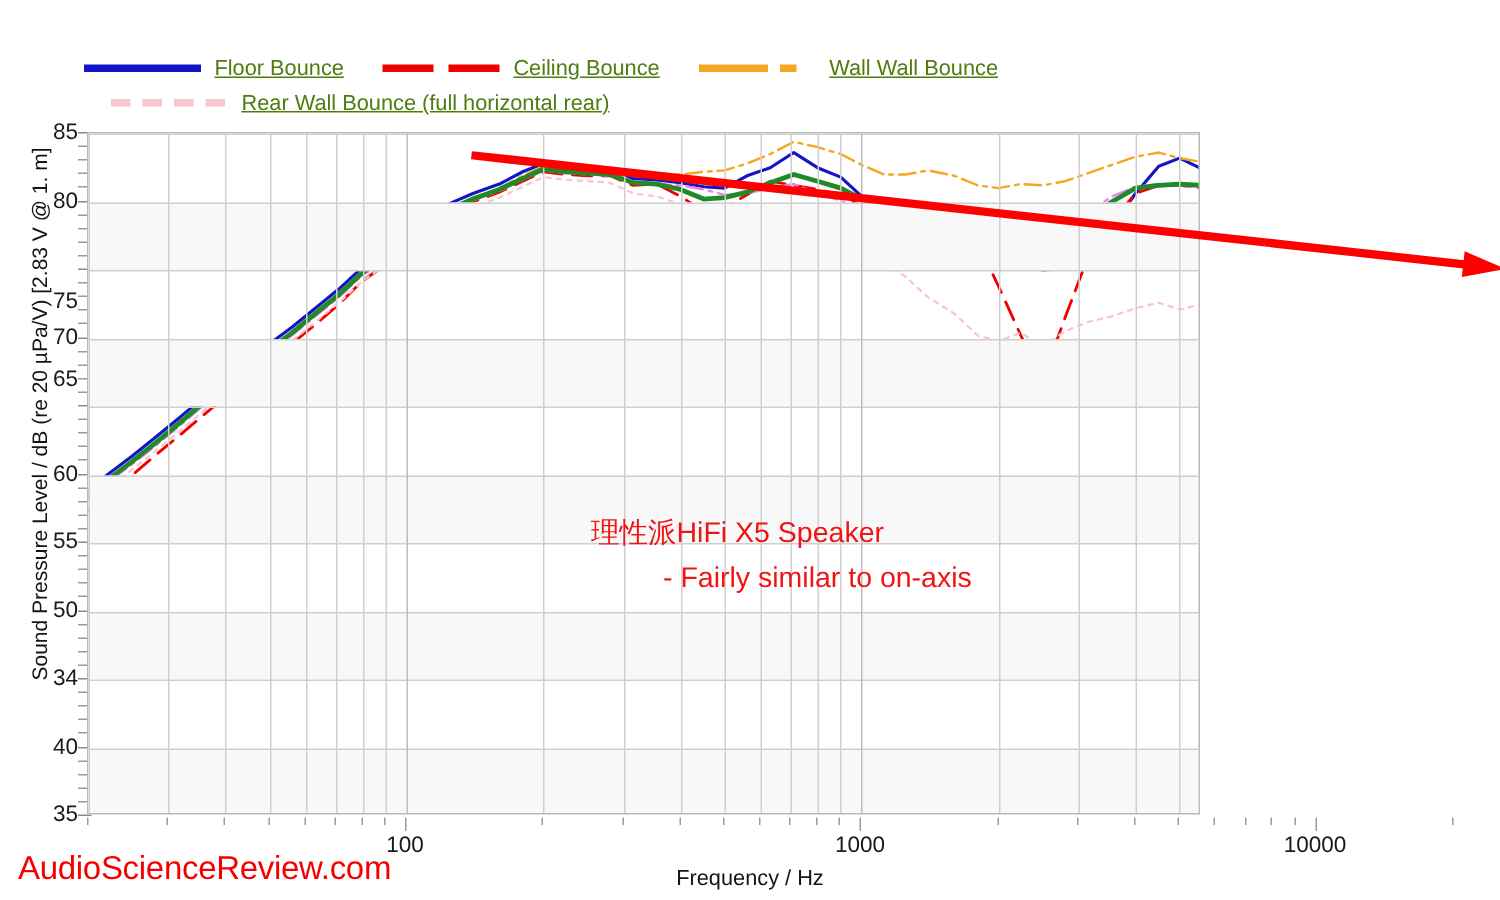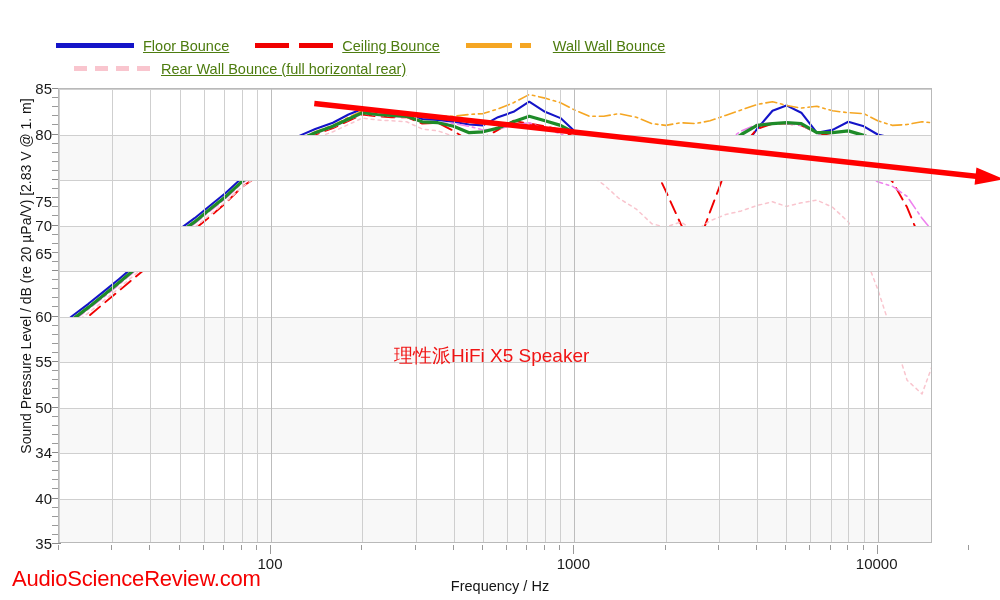--- a/index.html
+++ b/index.html
@@ -52,21 +52,21 @@
   }
   .legend-label {
     font-size: 14.5px;
     color: #4d7c0f;
     text-decoration: underline;
   }
   
   #plot-frame {
     position: absolute;
     left: 58px; top: 88px;
-    width: 874px; height: 455px;
+    width: 742px; height: 455px;
     border: 1px solid #b9b9b9;
     background: #ffffff;
     overflow: hidden;
   }
   .band { position: absolute; left: 0; width: 100%; background: #f8f8f8; }
   .hgrid { position: absolute; left: 0; width: 100%; height: 1px; background: #cfcfcf; }
   .vgrid { position: absolute; top: 0; height: 100%; width: 1px; background: #cfcfcf; }
   .vgrid.major { background: #bdbdbd; }
   
   .ylab {
@@ -294,20 +294,21 @@
         <path d="M0.0,238.4 L12.6,227.5 L29.4,214.8 L44.3,202.9 L59.8,190.2 L73.7,178.4 L91.3,163.8 L106.8,151.1 L120.7,140.1 L135.6,129.2 L151.2,116.5 L166.9,103.7 L182.6,89.2 L198.1,79.2 L212.0,67.3 L227.0,54.6 L241.4,46.4 L256.3,40.0 L273.9,33.7 L289.5,25.5 L303.3,20.0 L318.3,21.8 L332.7,22.8 L347.7,23.7 L363.2,30.0 L378.9,30.9 L394.6,32.8 L410.2,35.5 L424.0,36.4 L439.0,28.2 L454.5,22.8 L470.2,12.7 L486.0,22.8 L501.5,29.1 L515.4,41.9 L530.3,55.5 L544.8,60.1 L559.7,61.0 L577.3,63.7 L592.8,67.3 L606.7,71.9 L621.6,80.1 L636.1,91.0 L651.0,90.1 L666.5,81.9 L682.3,61.9 L698.0,40.0 L713.5,21.8 L727.4,16.4 L742.3,23.7 L757.8,43.7 L773.6,40.9 L789.3,32.8 L804.8,37.3 L818.7,45.5 L833.6,49.1 L848.1,54.6 L863.0,64.6 L880.6,89.2 L896.1,123.8 L910.0,143.8" fill="none" stroke="#1414c8" stroke-width="2.1" stroke-linejoin="round" stroke-linecap="round"></path>
         <path d="M0.0,251.2 L12.6,240.2 L29.4,227.5 L44.3,214.8 L59.8,202.0 L73.7,190.2 L91.3,175.6 L106.8,162.9 L120.7,151.1 L135.6,140.1 L151.2,127.4 L166.9,113.8 L182.6,98.3 L198.1,87.4 L212.0,75.5 L227.0,61.9 L241.4,52.8 L256.3,45.5 L273.9,39.1 L289.5,31.8 L303.3,25.5 L318.3,27.3 L332.7,28.2 L347.7,28.2 L363.2,34.6 L378.9,33.7 L394.6,41.9 L410.2,51.9 L424.0,49.1 L439.0,40.9 L454.5,31.8 L470.2,34.6 L486.0,37.3 L501.5,40.9 L515.4,48.2 L530.3,53.7 L544.8,61.0 L559.7,71.0 L577.3,61.0 L592.8,72.8 L606.7,101.9 L621.6,134.7 L636.1,163.8 L651.0,122.9 L666.5,81.9 L682.3,58.2 L698.0,40.0 L713.5,34.6 L727.4,34.6 L742.3,36.4 L757.8,43.7 L773.6,47.3 L789.3,51.0 L804.8,66.4 L818.7,78.3 L833.6,92.8 L848.1,118.3 L863.0,154.7 L880.6,187.5 L896.1,194.7 L910.0,195.7" fill="none" stroke="#f00000" stroke-width="1.9" stroke-linejoin="round" stroke-linecap="round" stroke-dasharray="13,7"></path>
         <path d="M0.0,243.0 L12.6,232.1 L29.4,219.3 L44.3,207.5 L59.8,194.7 L73.7,182.9 L91.3,168.4 L106.8,155.6 L120.7,144.7 L135.6,133.8 L151.2,121.0 L166.9,108.3 L182.6,93.7 L198.1,82.8 L212.0,71.0 L227.0,58.2 L241.4,50.1 L256.3,42.8 L273.9,36.4 L289.5,28.2 L303.3,21.8 L318.3,22.8 L332.7,23.7 L347.7,23.7 L363.2,28.2 L378.9,27.3 L394.6,27.3 L410.2,25.5 L424.0,24.6 L439.0,20.0 L454.5,13.7 L470.2,5.5 L486.0,9.1 L501.5,13.7 L515.4,20.9 L530.3,27.3 L544.8,27.3 L559.7,24.6 L577.3,28.2 L592.8,34.6 L606.7,36.4 L621.6,33.7 L636.1,34.6 L651.0,31.8 L666.5,26.4 L682.3,20.9 L698.0,15.5 L713.5,12.7 L727.4,16.4 L742.3,19.1 L757.8,17.3 L773.6,21.8 L789.3,23.7 L804.8,24.6 L818.7,31.8 L833.6,36.4 L848.1,35.5 L863.0,32.8 L880.6,34.6 L896.1,43.7 L910.0,61.9" fill="none" stroke="#f5a623" stroke-width="1.6" stroke-linejoin="round" stroke-linecap="round" stroke-dasharray="11,4,2.5,4"></path>
         <path d="M0.0,243.9 L12.6,233.0 L29.4,220.2 L44.3,208.4 L59.8,195.7 L73.7,183.8 L91.3,169.3 L106.8,156.5 L120.7,145.6 L135.6,134.7 L151.2,121.9 L166.9,109.2 L182.6,94.6 L198.1,83.7 L212.0,71.9 L227.0,59.1 L241.4,51.0 L256.3,44.6 L273.9,38.2 L289.5,30.9 L303.3,24.6 L318.3,26.4 L332.7,27.3 L347.7,28.2 L363.2,32.8 L378.9,33.7 L394.6,34.6 L410.2,37.3 L424.0,40.9 L439.0,40.0 L454.5,36.4 L470.2,33.7 L486.0,40.0 L501.5,44.6 L515.4,52.8 L530.3,61.0 L544.8,64.6 L559.7,66.4 L577.3,69.2 L592.8,71.0 L606.7,72.8 L621.6,71.9 L636.1,70.1 L651.0,63.7 L666.5,52.8 L682.3,41.9 L698.0,35.5 L713.5,33.7 L727.4,34.6 L742.3,36.4 L757.8,43.7 L773.6,53.7 L789.3,67.3 L804.8,81.9 L818.7,92.8 L833.6,97.4 L848.1,107.4 L863.0,129.2 L880.6,151.1 L896.1,167.4 L910.0,171.1" fill="none" stroke="#ee82ee" stroke-width="1.6" stroke-linejoin="round" stroke-linecap="round" stroke-dasharray="11,4,2.5,4"></path>
         <path d="M0.0,247.5 L12.6,236.6 L29.4,223.9 L44.3,212.0 L59.8,199.3 L73.7,187.5 L91.3,172.9 L106.8,160.2 L120.7,149.2 L135.6,138.3 L151.2,125.6 L166.9,112.8 L182.6,98.3 L198.1,87.4 L212.0,76.4 L227.0,63.7 L241.4,55.5 L256.3,49.1 L273.9,42.8 L289.5,35.5 L303.3,29.1 L318.3,30.9 L332.7,31.8 L347.7,32.8 L363.2,40.0 L378.9,41.9 L394.6,47.3 L410.2,55.5 L424.0,61.9 L439.0,67.3 L454.5,71.0 L470.2,61.9 L486.0,58.2 L501.5,61.9 L515.4,72.8 L530.3,85.5 L544.8,95.6 L559.7,109.2 L577.3,120.1 L592.8,134.7 L606.7,138.3 L621.6,132.9 L636.1,142.0 L651.0,131.9 L666.5,125.6 L682.3,121.9 L698.0,116.5 L713.5,112.8 L727.4,117.4 L742.3,113.8 L757.8,111.0 L773.6,118.3 L789.3,132.9 L804.8,163.8 L818.7,200.2 L833.6,245.7 L848.1,291.2 L863.0,304.9 L880.6,256.6 L896.1,300.3 L910.0,391.3" fill="none" stroke="#f9c5ce" stroke-width="1.5" stroke-linejoin="round" stroke-linecap="round" stroke-dasharray="3,4"></path>
         <path d="M0.0,242.1 L12.6,231.1 L29.4,218.4 L44.3,206.6 L59.8,193.8 L73.7,182.0 L91.3,167.4 L106.8,154.7 L120.7,143.8 L135.6,132.9 L151.2,120.1 L166.9,107.4 L182.6,92.8 L198.1,81.9 L212.0,71.0 L227.0,58.2 L241.4,50.1 L256.3,43.7 L273.9,37.3 L289.5,30.0 L303.3,23.7 L318.3,25.5 L332.7,26.4 L347.7,27.3 L363.2,32.8 L378.9,33.7 L394.6,37.3 L410.2,43.7 L424.0,42.8 L439.0,39.1 L454.5,32.8 L470.2,27.3 L486.0,31.8 L501.5,36.4 L515.4,43.7 L530.3,49.1 L544.8,52.8 L559.7,53.7 L577.3,51.9 L592.8,54.6 L606.7,61.9 L621.6,65.5 L636.1,71.0 L651.0,65.5 L666.5,56.4 L682.3,45.5 L698.0,36.4 L713.5,34.6 L727.4,33.7 L742.3,34.6 L757.8,43.7 L773.6,43.7 L789.3,41.9 L804.8,46.4 L818.7,51.0 L833.6,52.8 L848.1,56.4 L863.0,63.7 L880.6,76.4 L896.1,96.5 L910.0,118.3" fill="none" stroke="#1e8b28" stroke-width="3.2" stroke-linejoin="round" stroke-linecap="round"></path>
       </svg>
 
     <div id="annotation">
       <div>理性派HiFi X5 Speaker</div>
+      <div class="ann-sub">- Fairly similar to on-axis</div>
     </div>
 
     <div id="klippel-logo">
       <svg width="78" height="34" viewBox="0 0 78 34">
         <path d="M24 9 Q39 -1 55 7" stroke="#b0b0b0" stroke-width="2" fill="none" stroke-linecap="round"></path>
         <path d="M20 25 Q39 35 58 24" stroke="#b0b0b0" stroke-width="2" fill="none" stroke-linecap="round"></path>
         <path d="M28 27 Q40 21 52 27" stroke="#f5a623" stroke-width="2" fill="none" stroke-linecap="round"></path>
       </svg>
       <div class="kl-text">KLIPPEL</div>
     </div>

